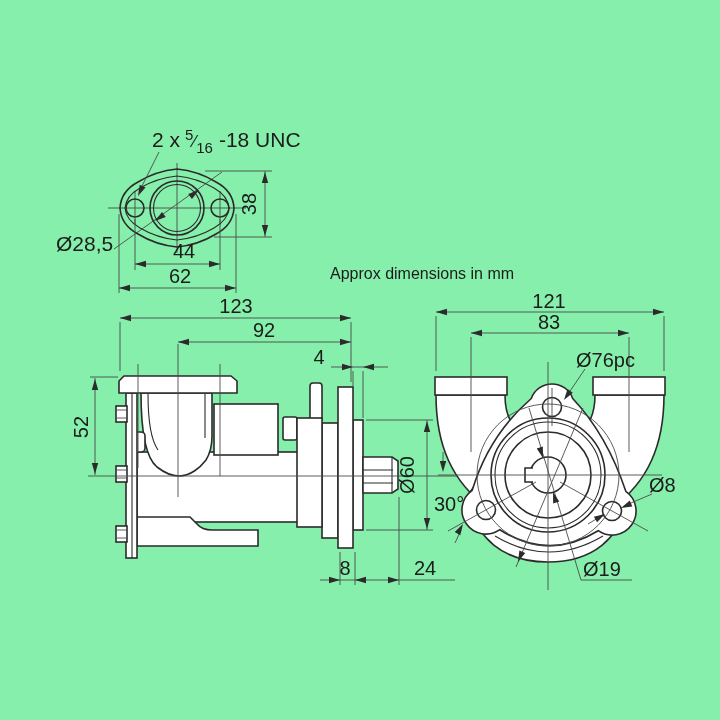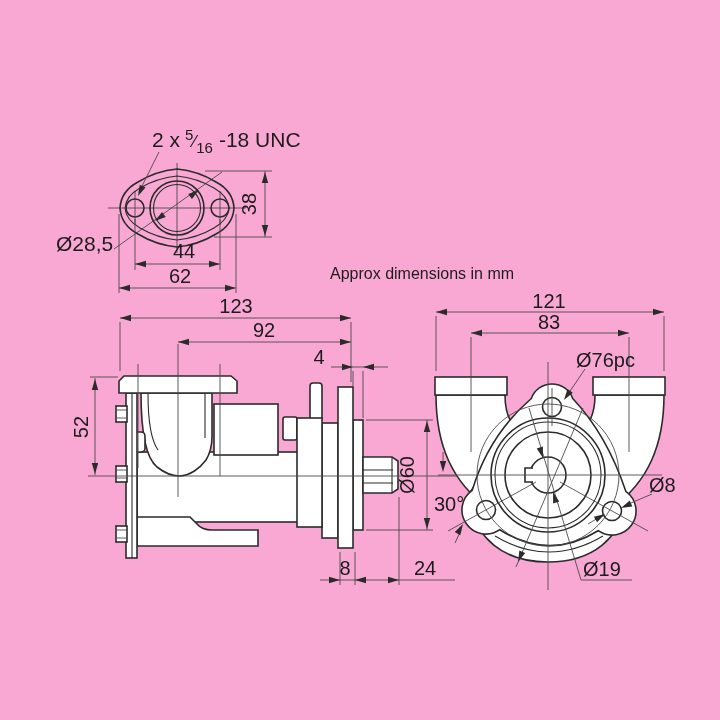--- a/index.html
+++ b/index.html
@@ -1,16 +1,16 @@
 <!DOCTYPE html>
 <html><head>
 <meta charset="utf-8">
 <style>
   html,body{margin:0;padding:0;background:#ffffff;}
-  .stage{position:relative;width:720px;height:720px;background:#f9a8d4;overflow:hidden;
+  .stage{position:relative;width:720px;height:720px;background:#86efac;overflow:hidden;
          font-family:"Liberation Sans", sans-serif;}
   svg{display:block;}
   text{fill:#1c1c1c;font-family:"Liberation Sans", sans-serif;}
   .t20{font-size:20px;}
   .t21{font-size:21px;}
   .t16{font-size:16px;}
   .thick{stroke:#2b2b2b;stroke-width:1.6;fill:none;}
   .thickf{stroke:#2b2b2b;stroke-width:1.6;fill:#ffffff;}
   .med{stroke:#2b2b2b;stroke-width:1.1;fill:none;}
   .thin{stroke:#4a4a4a;stroke-width:0.9;fill:none;}

